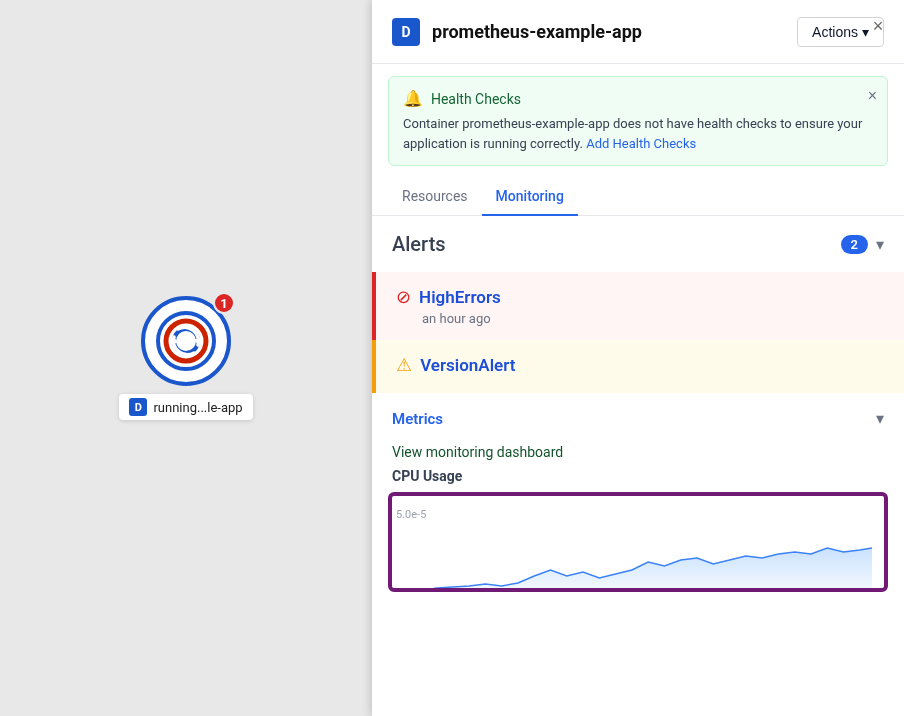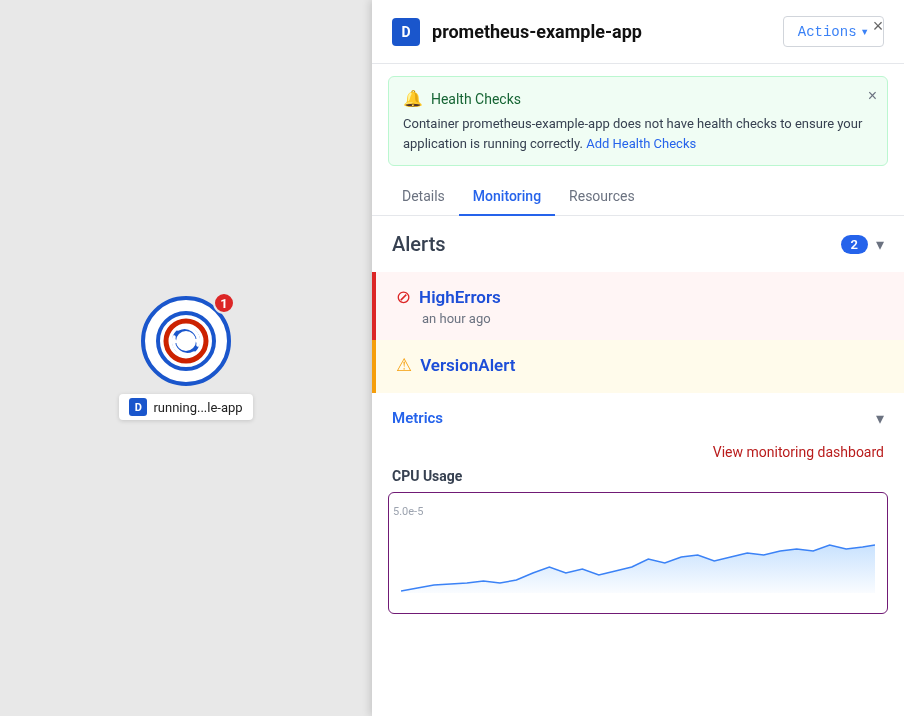--- a/index.html
+++ b/index.html
@@ -162,22 +162,21 @@
     .actions-btn {
       display: flex;
       align-items: center;
       gap: 4px;
       padding: 6px 14px;
       border: 1px solid #d1d5db;
       border-radius: 4px;
       background: white;
       cursor: pointer;
       font-size: 14px;
-      color: #3b82f6;
-      font-family: Liberation Mono, monospace;
+      color: #0f172a;
     }
 
     
     .health-banner {
       background: #f0fdf4;
       border: 1px solid #bbf7d0;
       margin: 12px 16px;
       border-radius: 6px;
       padding: 12px 14px;
       position: relative;
@@ -322,59 +321,59 @@
     }
 
     .warning-icon {
       color: #f59e0b;
       font-size: 18px;
     }
 
     
     .metrics-header {
       display: flex;
-      align-items: flex-start;
+      align-items: center;
       justify-content: space-between;
       padding: 16px 20px;
     }
 
     .metrics-title {
       font-size: 15px;
       font-weight: 600;
       color: #2563eb;
     }
 
     .view-dashboard-link {
       font-size: 14px;
-      color: #b91c1c;
+      color: #14532d;
       text-decoration: none;
       cursor: pointer;
-      text-align: right;
+      text-align: left;
       padding: 0 20px 8px;
       display: block;
     }
 
     
     .chart-section {
       padding: 0 16px 16px;
     }
 
     .chart-title {
       font-size: 14px;
       font-weight: 700;
       color: #374151;
       margin-bottom: 8px;
       padding: 0 4px;
     }
 
     .chart-container {
-      border: 1px solid #701a75;
+      border: 4px solid #701a75;
       border-radius: 6px;
       padding: 12px;
-      height: 122px;
+      height: 100px;
       position: relative;
       overflow: hidden;
     }
 
     .chart-y-label {
       font-size: 11px;
       color: #9ca3af;
       position: absolute;
       left: 4px;
       top: 12px;
@@ -439,23 +438,22 @@
       <span class="health-banner-title">Health Checks</span>
     </div>
     <button class="health-banner-close">×</button>
     <p class="health-banner-text">
       <span>Container prometheus-example-app does not have health checks to ensure your application is running correctly.</span>
       <a class="health-banner-link">Add Health Checks</a>
     </p>
   </div>
 
   <div class="tabs-row">
-    <div class="tab-item">Details</div>
+    <div class="tab-item">Resources</div>
     <div class="tab-item active">Monitoring</div>
-    <div class="tab-item">Resources</div>
   </div>
 
   <div class="panel-content">
 
     <div class="alerts-header">
       <span class="alerts-title">Alerts</span>
       <div class="alerts-right">
         <span class="alert-count-badge">2</span>
         <span class="chevron-icon">▾</span>
       </div>

